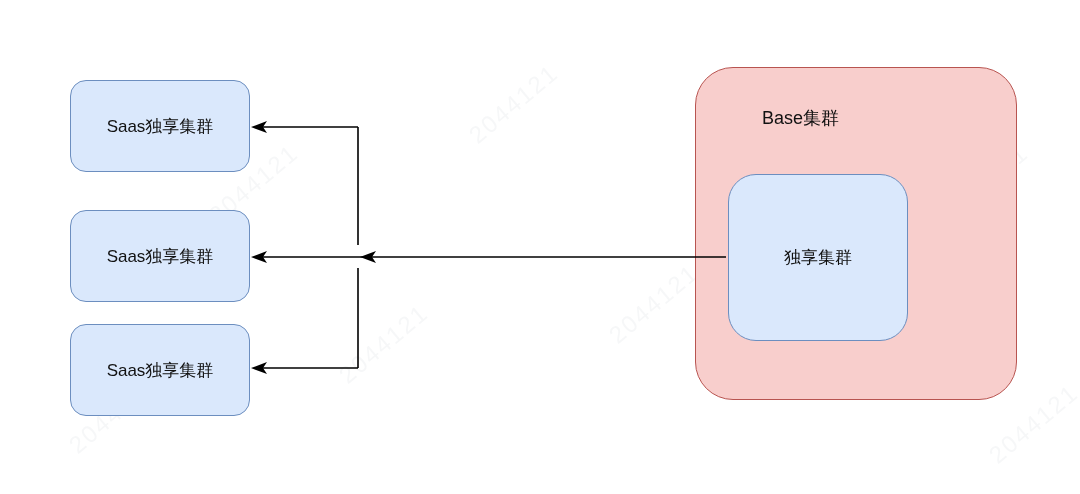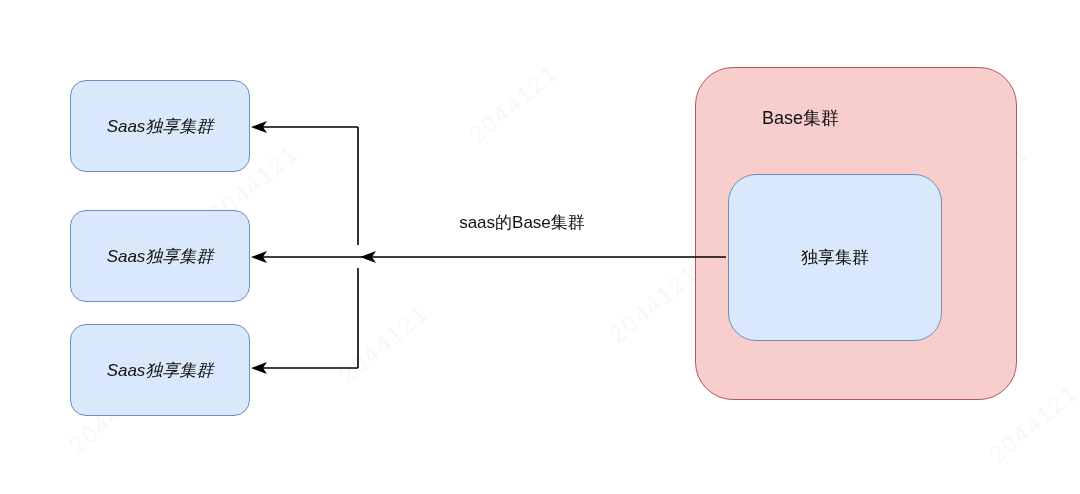--- a/index.html
+++ b/index.html
@@ -50,21 +50,20 @@
   }
   .node-blue {
     background: #dae8fc;
     border: 1.5px solid #6c8ebf;
   }
   .saas-box {
     left: 70px;
     width: 180px;
     height: 92px;
     border-radius: 16px;
-    font-style: italic;
   }
   .saas-1 { top: 80px; }
   .saas-2 { top: 210px; }
   .saas-3 { top: 324px; }
   .base-box {
     left: 695px;
     top: 67px;
     width: 322px;
     height: 333px;
     background: #f8cecc;
@@ -77,21 +76,21 @@
     position: absolute;
     left: 66px;
     top: 38px;
     font-size: 18px;
     color: #111111;
   }
   .inner-box {
     position: absolute;
     left: 32px;
     top: 106px;
-    width: 214px;
+    width: 180px;
     height: 167px;
     border-radius: 28px;
     box-sizing: border-box;
     display: flex;
     align-items: center;
     justify-content: center;
     background: #dae8fc;
     border: 1.5px solid #6c8ebf;
     font-size: 17px;
     color: #111111;
@@ -151,15 +150,14 @@
     <span>Saas独享集群</span>
   </div>
 
   <div class="node base-box">
     <div class="base-label">Base集群</div>
     <div class="inner-box">
       <span>独享集群</span>
     </div>
   </div>
 
-  <div class="edge-label">saas的Base集群</div>
 
 </div>
 
 </body></html>

